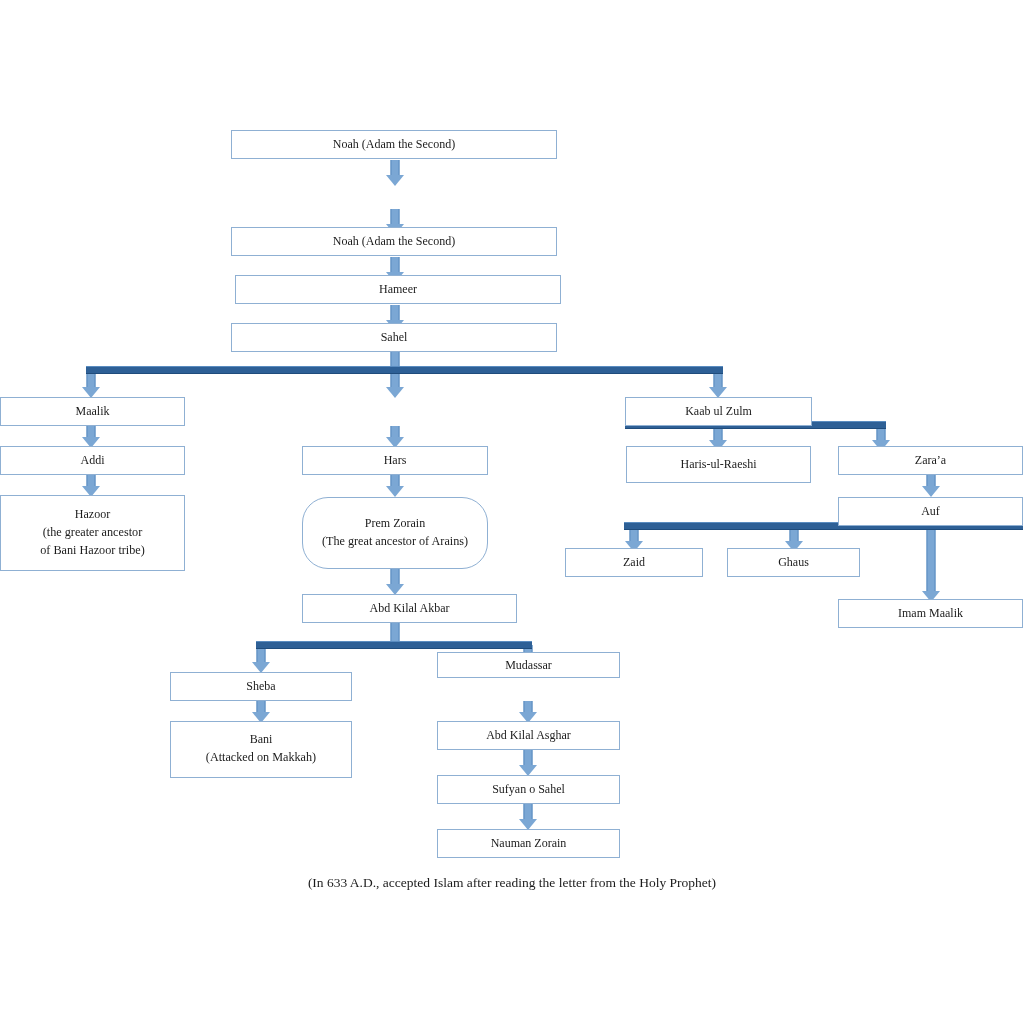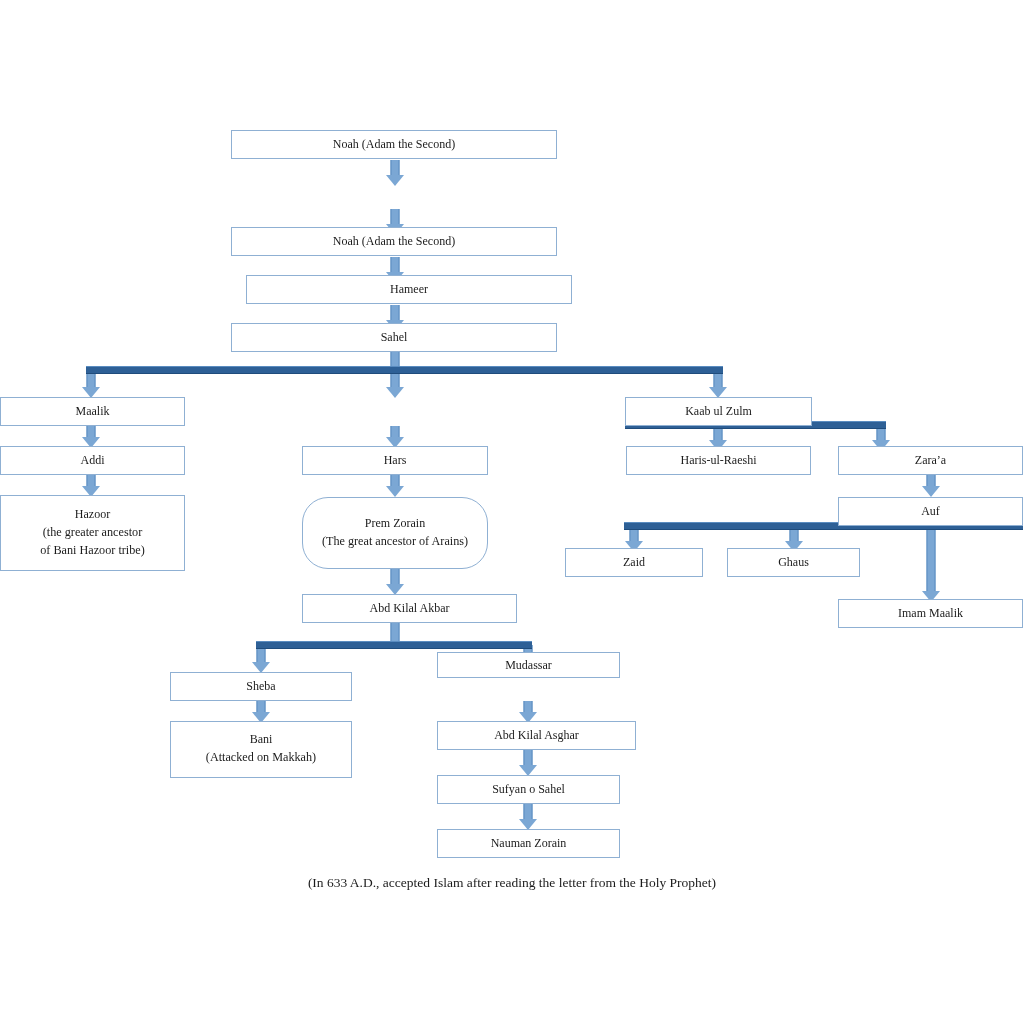--- a/index.html
+++ b/index.html
@@ -108,21 +108,21 @@
   </div>
 
   <div class="node" style="left:231px; top:227px; width:326px; height:29px;">
     <div class="title">Noah (Adam the Second)</div>
   </div>
   <div class="arrow" style="left:385px; top:257px; width:20px; height:26px;">
     <div class="shaft" style="height:15px;"></div>
       <div class="head"></div>
   </div>
 
-  <div class="node" style="left:246px; top:275px; width:326px; height:29px;">
+  <div class="node" style="left:235px; top:275px; width:326px; height:29px;">
     <div class="title">Hameer</div>
   </div>
   <div class="arrow" style="left:385px; top:305px; width:20px; height:26px;">
     <div class="shaft" style="height:15px;"></div>
       <div class="head"></div>
   </div>
 
   <div class="node" style="left:231px; top:323px; width:326px; height:29px;">
     <div class="title">Sahel</div>
   </div>
@@ -219,21 +219,21 @@
   </div>
 
   <div class="node" style="left:437px; top:652px; width:183px; height:26px;">
     <div class="title">Mudassar</div>
   </div>
   <div class="arrow" style="left:518px; top:701px; width:20px; height:22px;">
     <div class="shaft" style="height:12px;"></div>
       <div class="head"></div>
   </div>
 
-  <div class="node" style="left:437px; top:721px; width:199px; height:29px;">
+  <div class="node" style="left:437px; top:721px; width:183px; height:29px;">
     <div class="title">Abd Kilal Asghar</div>
   </div>
   <div class="arrow" style="left:518px; top:750px; width:20px; height:26px;">
     <div class="shaft" style="height:15px;"></div>
       <div class="head"></div>
   </div>
 
   <div class="node" style="left:437px; top:775px; width:183px; height:29px;">
     <div class="title">Sufyan o Sahel</div>
   </div>
@@ -253,21 +253,21 @@
   <div class="bar" style="left:625px; top:421px; width:261px;"></div>
   <div class="arrow" style="left:708px; top:425px; width:20px; height:26px;">
     <div class="shaft" style="height:15px;"></div>
       <div class="head"></div>
   </div>
   <div class="arrow" style="left:871px; top:425px; width:20px; height:26px;">
     <div class="shaft" style="height:15px;"></div>
       <div class="head"></div>
   </div>
 
-  <div class="node" style="left:626px; top:446px; width:185px; height:29px;">
+  <div class="node" style="left:626px; top:446px; width:185px; height:37px;">
     <div class="title">Haris-ul-Raeshi</div>
   </div>
 
   <div class="node" style="left:838px; top:446px; width:185px; height:29px;">
     <div class="title">Zara’a</div>
   </div>
   <div class="arrow" style="left:921px; top:475px; width:20px; height:22px;">
     <div class="shaft" style="height:12px;"></div>
       <div class="head"></div>
   </div>

